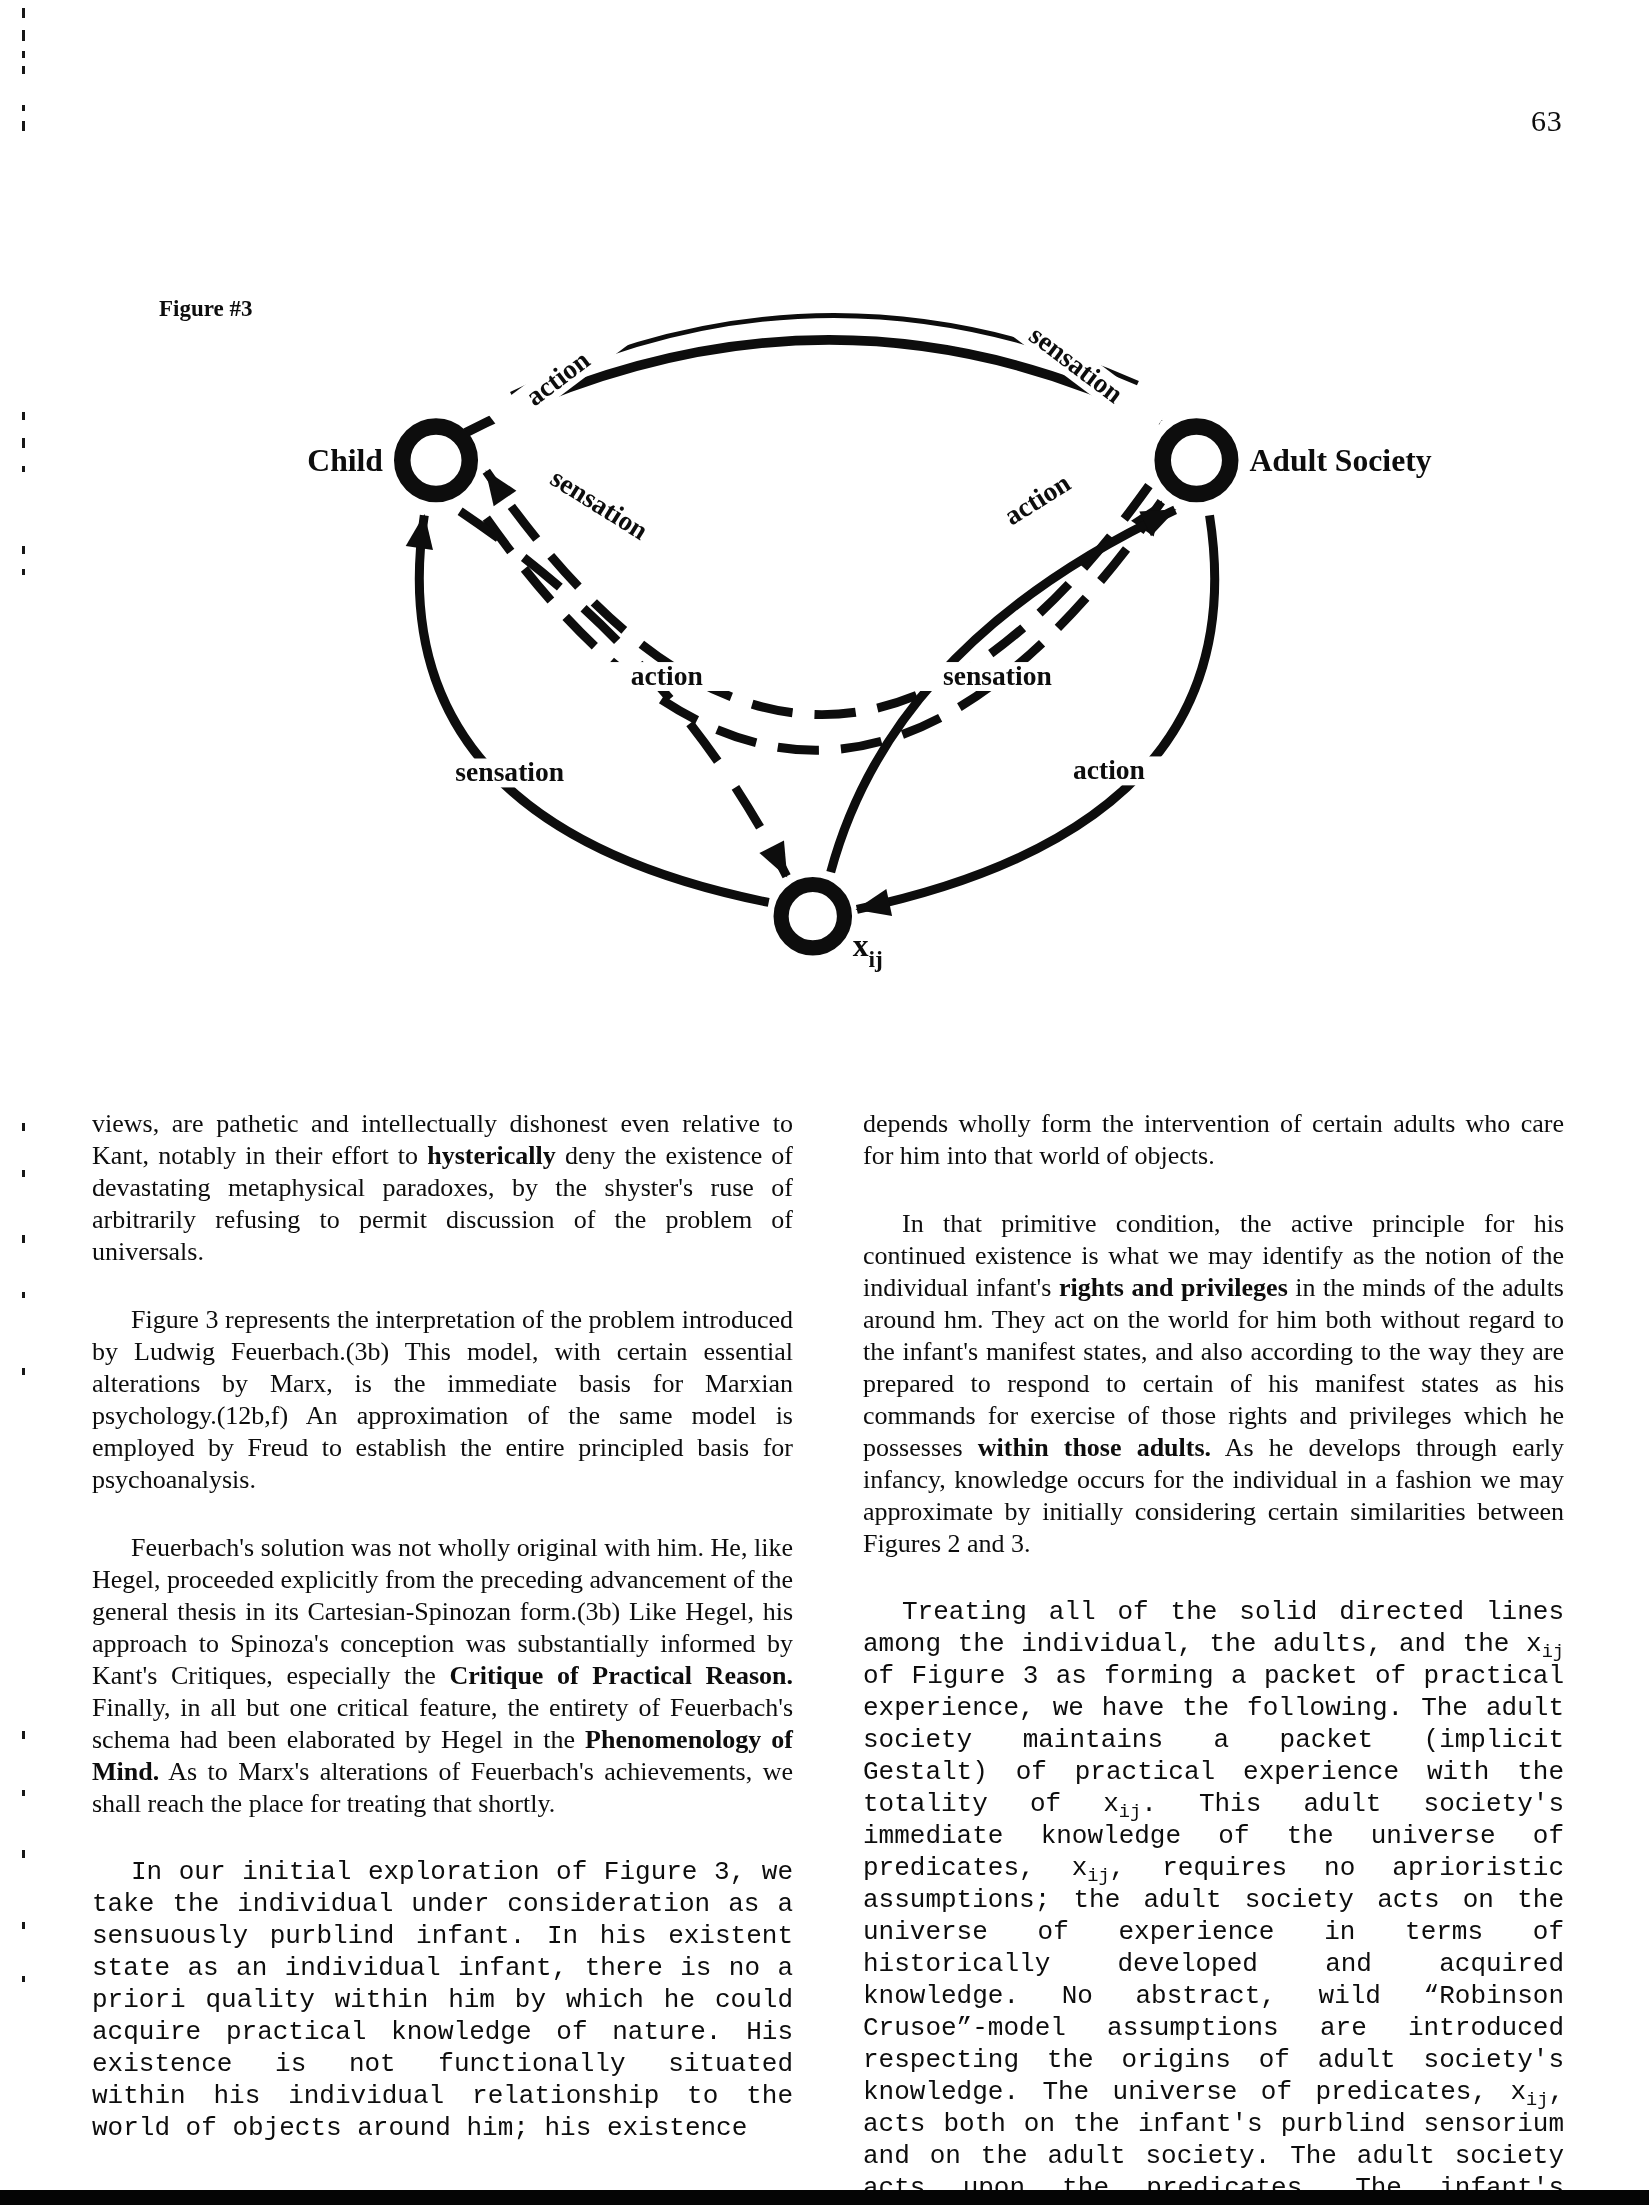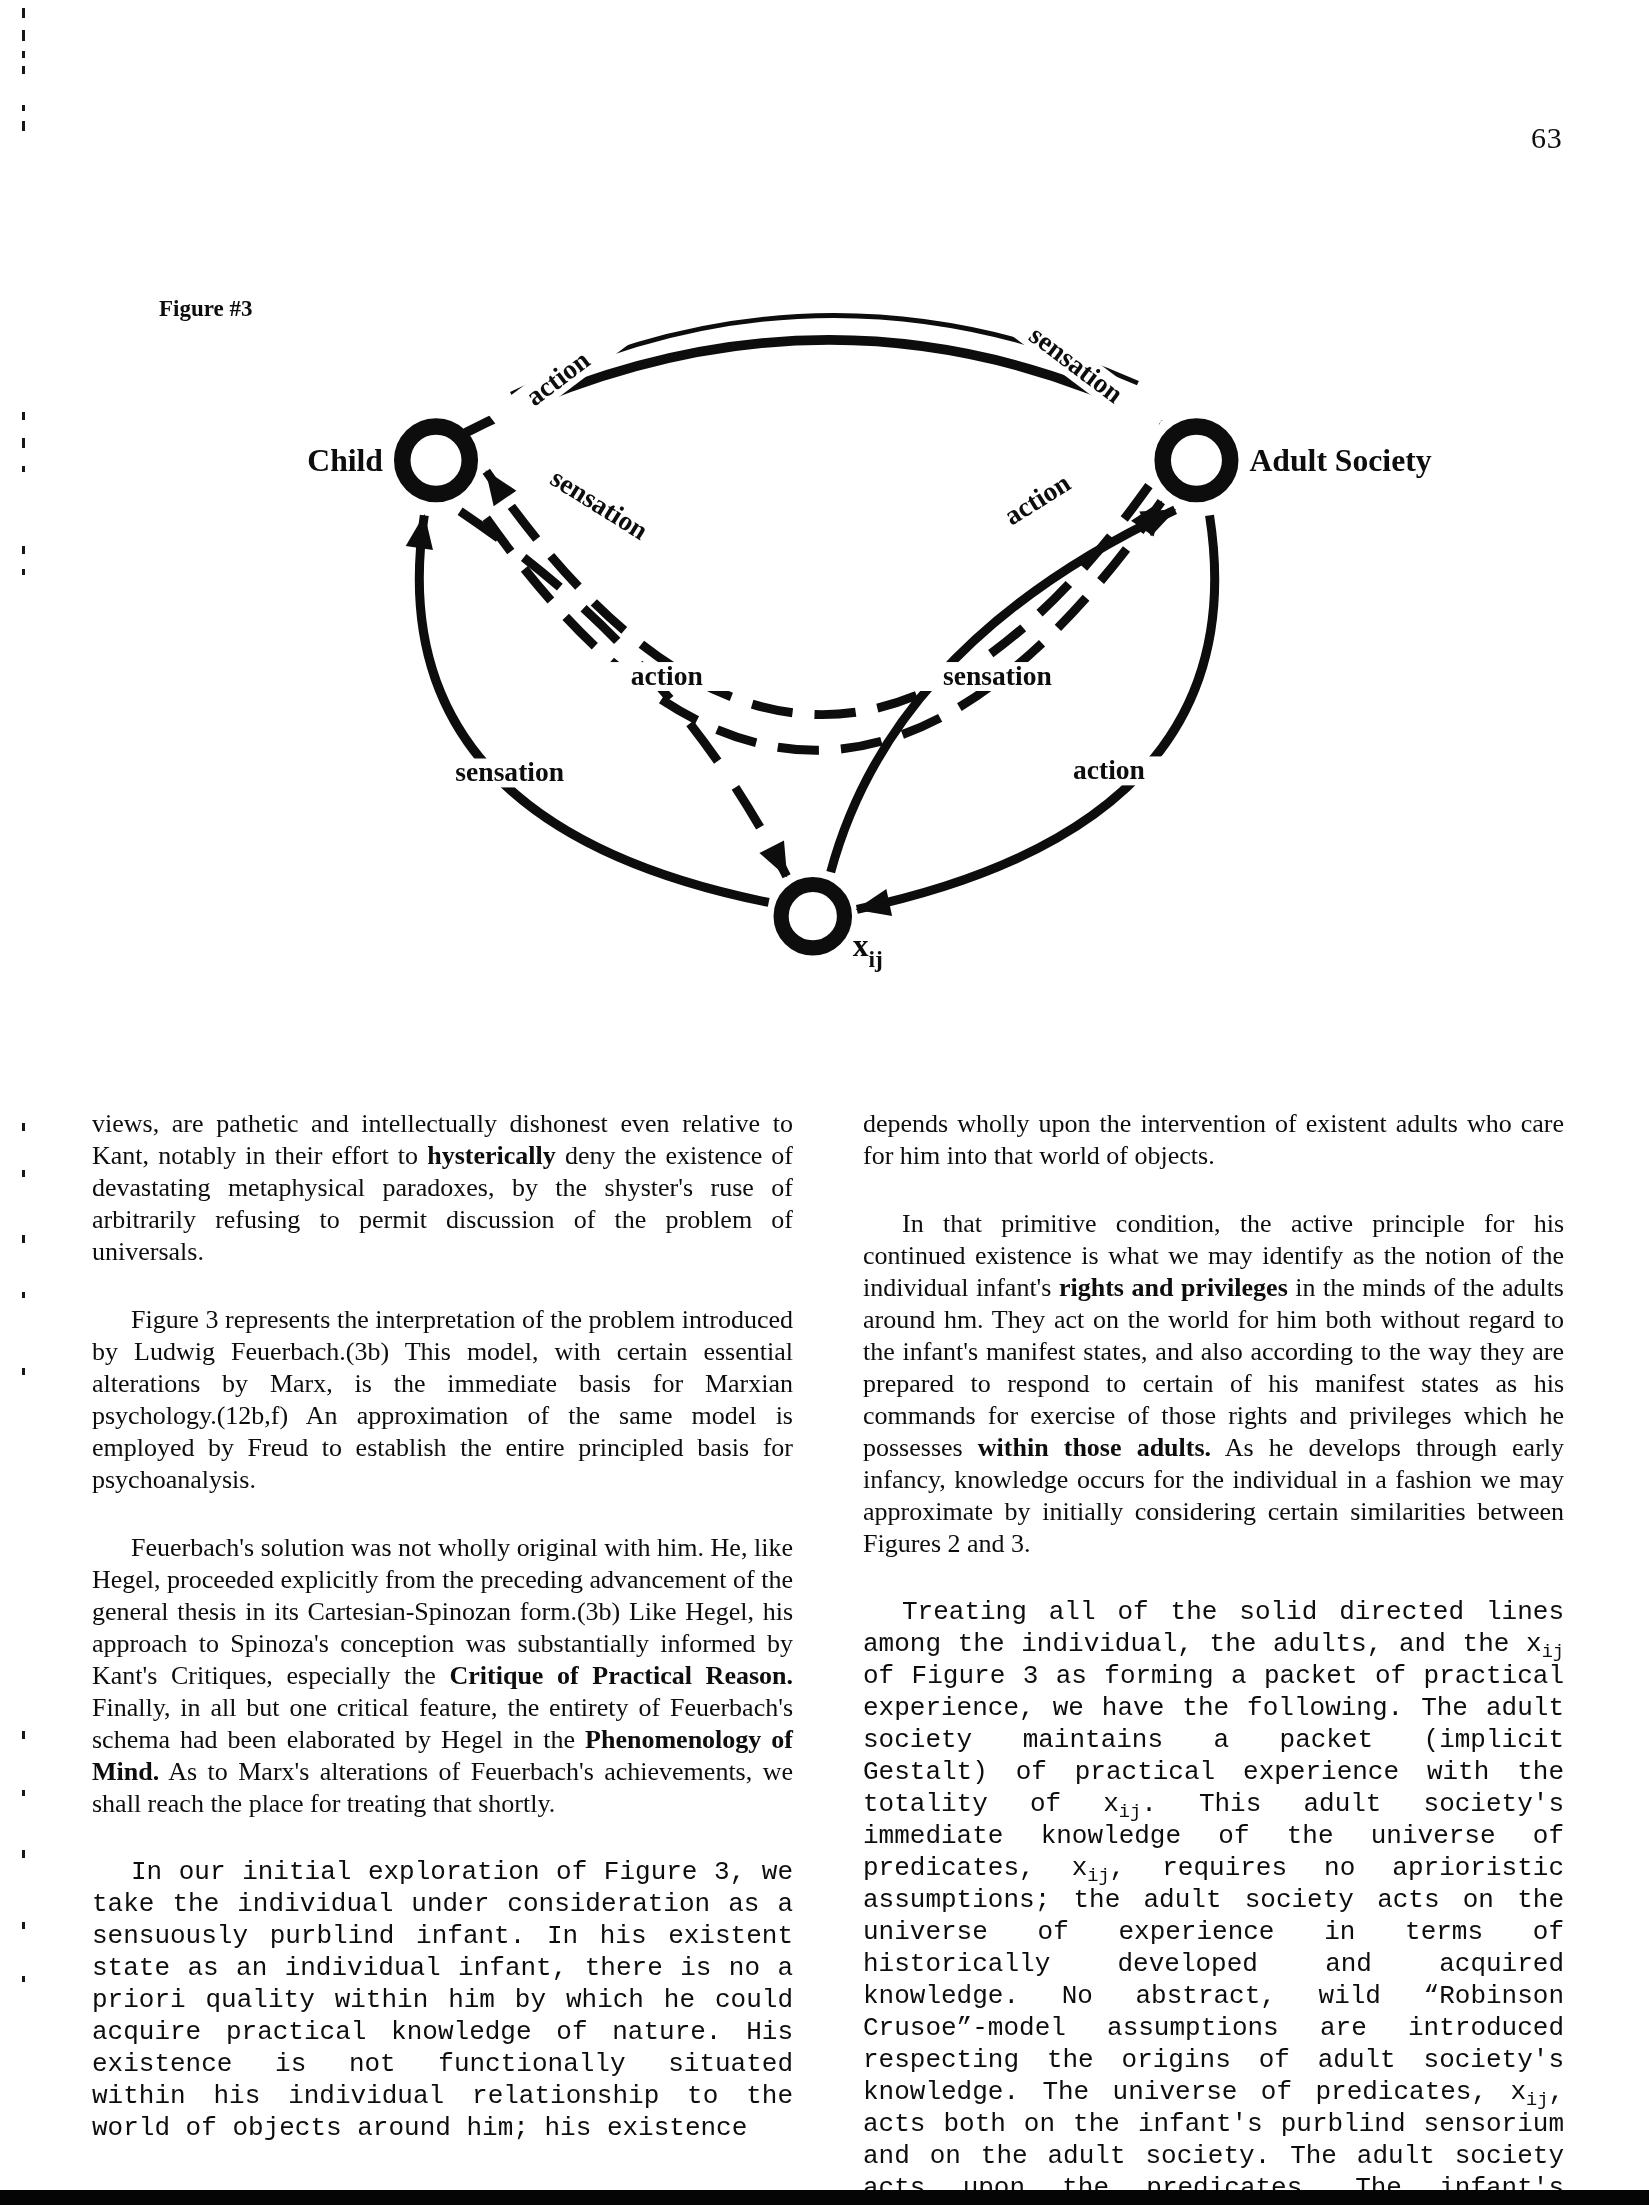--- a/index.html
+++ b/index.html
@@ -3,21 +3,21 @@
 <meta charset="utf-8">
 <style>
   html,body{margin:0;padding:0;}
   body{
     width:1649px;height:2205px;position:relative;
     background:#ffffff;color:#0d0d0d;
     font-family:"Liberation Serif","DejaVu Serif",serif;
     overflow:hidden;
   }
   .page-number{
-    position:absolute;left:1531px;top:121px;
+    position:absolute;left:1531px;top:104px;
     font-size:30px;letter-spacing:0.7px;
   }
   .figure-caption{
     position:absolute;left:159px;top:296px;
     font-size:23px;font-weight:bold;
   }
   #figure-svg{position:absolute;left:0;top:0;}
   .col{
     position:absolute;top:1108px;width:701px;
     font-size:26px;line-height:32px;text-align:justify;
@@ -110,21 +110,21 @@
   </text>
 </svg>
 
 <div class="col" id="col-left">
     <p><span>views, are pathetic and intellectually dishonest even relative to Kant, notably in their effort to </span><b>hysterically</b><span> deny the existence of devastating metaphysical paradoxes, by the shyster's ruse of arbitrarily refusing to permit discussion of the problem of universals.</span></p>
     <p class="ind"><span>Figure 3 represents the interpretation of the problem introduced by Ludwig Feuerbach.(3b) This model, with certain essential alterations by Marx, is the immediate basis for Marxian psychology.(12b,f) An approximation of the same model is employed by Freud to establish the entire principled basis for psychoanalysis.</span></p>
     <p class="ind"><span>Feuerbach's solution was not wholly original with him. He, like Hegel, proceeded explicitly from the preceding advancement of the general thesis in its Cartesian-Spinozan form.(3b) Like Hegel, his approach to Spinoza's conception was substantially informed by Kant's Critiques, especially the </span><b>Critique of Practical Reason.</b><span> Finally, in all but one critical feature, the entirety of Feuerbach's schema had been elaborated by Hegel in the </span><b>Phenomenology of Mind.</b><span> As to Marx's alterations of Feuerbach's achievements, we shall reach the place for treating that shortly.</span></p>
     <p class="ind"><span>In our initial exploration of Figure 3, we take the individual under consideration as a sensuously purblind infant. In his existent state as an individual infant, there is no a priori quality within him by which he could acquire practical knowledge of nature. His existence is not functionally situated within his individual relationship to the world of objects around him; his existence</span></p>
   </div>
 <div class="col" id="col-right">
-    <p><span>depends wholly upon the intervention of existent adults who care for him into that world of objects.</span></p>
+    <p><span>depends wholly form the intervention of certain adults who care for him into that world of objects.</span></p>
     <p class="ind"><span>In that primitive condition, the active principle for his continued existence is what we may identify as the notion of the individual infant's </span><b>rights and privileges</b><span> in the minds of the adults around hm. They act on the world for him both without regard to the infant's manifest states, and also according to the way they are prepared to respond to certain of his manifest states as his commands for exercise of those rights and privileges which he possesses </span><b>within those adults.</b><span> As he develops through early infancy, knowledge occurs for the individual in a fashion we may approximate by initially considering certain similarities between Figures 2 and 3.</span></p>
     <p class="ind"><span>Treating all of the solid directed lines among the individual, the adults, and the x</span><sub>ij</sub><span> of Figure 3 as forming a packet of practical experience, we have the following. The adult society maintains a packet (implicit Gestalt) of practical experience with the totality of x</span><sub>ij</sub><span>. This adult society's immediate knowledge of the universe of predicates, x</span><sub>ij</sub><span>, requires no aprioristic assumptions; the adult society acts on the universe of experience in terms of historically developed and acquired knowledge. No abstract, wild “Robinson Crusoe”-model assumptions are introduced respecting the origins of adult society's knowledge. The universe of predicates, x</span><sub>ij</sub><span>, acts both on the infant's purblind sensorium and on the adult society. The adult society acts upon the predicates. The infant's states, as objective states, act upon the adult</span></p>
   </div>
 
 <div class="artifact" style="top:8.3px;height:9.6px;"></div>
 <div class="artifact" style="top:30px;height:11px;"></div>
 <div class="artifact" style="top:51px;height:6.9px;"></div>
 <div class="artifact" style="top:66px;height:8.3px;"></div>
 <div class="artifact" style="top:105px;height:5.5px;"></div>
 <div class="artifact" style="top:121px;height:9.6px;"></div>

